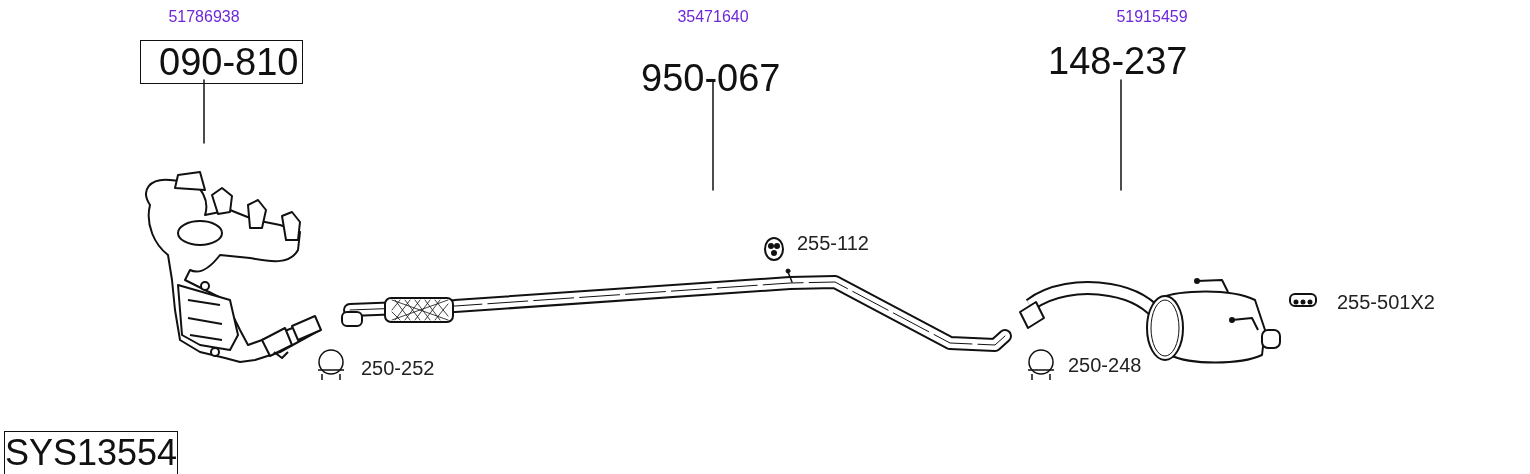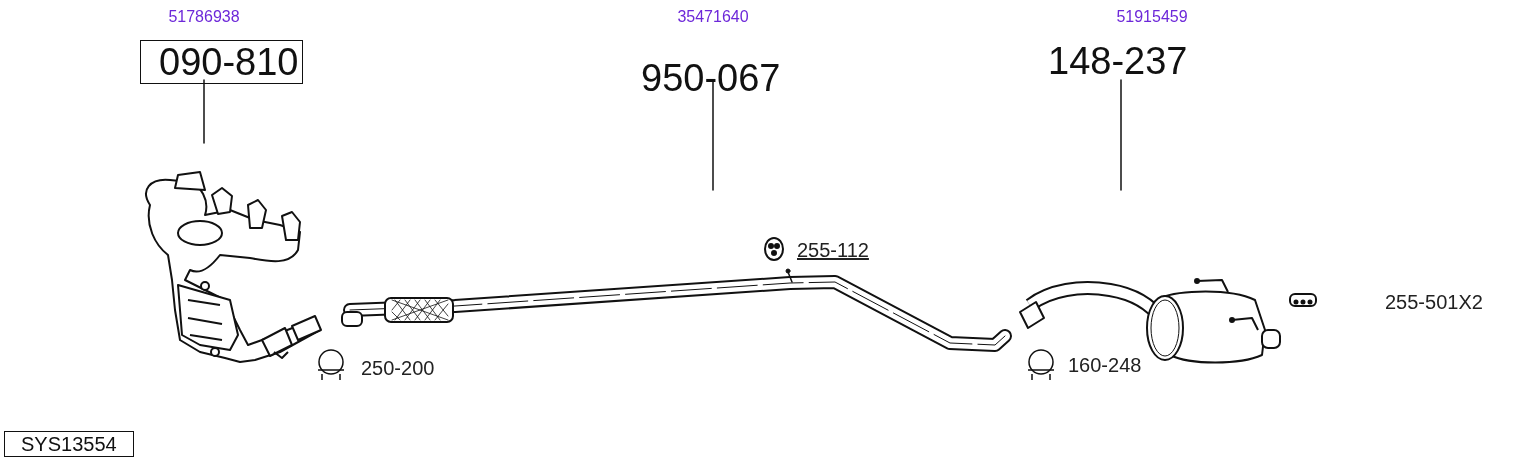--- a/index.html
+++ b/index.html
@@ -2,21 +2,21 @@
 <html><head>
 <meta charset="utf-8">
 <style>
   html, body { margin:0; padding:0; background:#ffffff; }
   body { width:1530px; height:474px; position:relative; overflow:hidden; font-family:"Liberation Sans", sans-serif; color:#111; }
   .abs { position:absolute; }
   .oe { font-size:16px; color:#6d28d9; text-align:center; width:160px; }
   .pn { font-size:38px; color:#111; text-align:center; white-space:nowrap; line-height:1; }
   .pn.boxed { border:1.5px solid #111; padding:2px 4px; }
   .acc { font-size:20px; color:#222; white-space:nowrap; }
-  .sys { font-size:20px; border:1.5px solid #111; padding:1px 16px; line-height:1.1; }
+  .sys { font-size:36px; border:1.5px solid #111; padding:1px 0; line-height:1.1; }
   svg { position:absolute; left:0; top:0; }
 </style>
 </head>
 <body>
 
 <svg width="1530" height="474" viewBox="0 0 1530 474">
   <g fill="none" stroke="#111" stroke-width="1.5" stroke-linecap="round" stroke-linejoin="round">
 
     <line x1="204" y1="80" x2="204" y2="143"></line>
     <line x1="713" y1="80" x2="713" y2="190"></line>
@@ -90,18 +90,18 @@
 
 <div class="abs oe" style="left:124px; top:8px;">51786938</div>
 <div class="abs pn boxed" style="left:140px; top:40px;padding-left:18px;">090-810</div>
 
 <div class="abs oe" style="left:633px; top:8px;">35471640</div>
 <div class="abs pn" style="left:641px; top:42px;margin-top:17px;">950-067</div>
 
 <div class="abs oe" style="left:1072px; top:8px;">51915459</div>
 <div class="abs pn" style="left:1048px; top:42px;">148-237</div>
 
-<div class="abs acc" style="left:361px; top:357px;">250-200</div>
-<div class="abs acc" style="left:797px; top:239px;text-decoration:underline;">255-112</div>
-<div class="abs acc" style="left:1068px; top:354px;">160-248</div>
-<div class="abs acc" style="left:1385px; top:291px;">255-501X2</div>
+<div class="abs acc" style="left:361px; top:357px;">250-252</div>
+<div class="abs acc" style="left:797px; top:232px;">255-112</div>
+<div class="abs acc" style="left:1068px; top:354px;">250-248</div>
+<div class="abs acc" style="left:1337px; top:291px;">255-501X2</div>
 
 <div class="abs sys" style="left:4px; top:431px;">SYS13554</div>
 
 </body></html>

